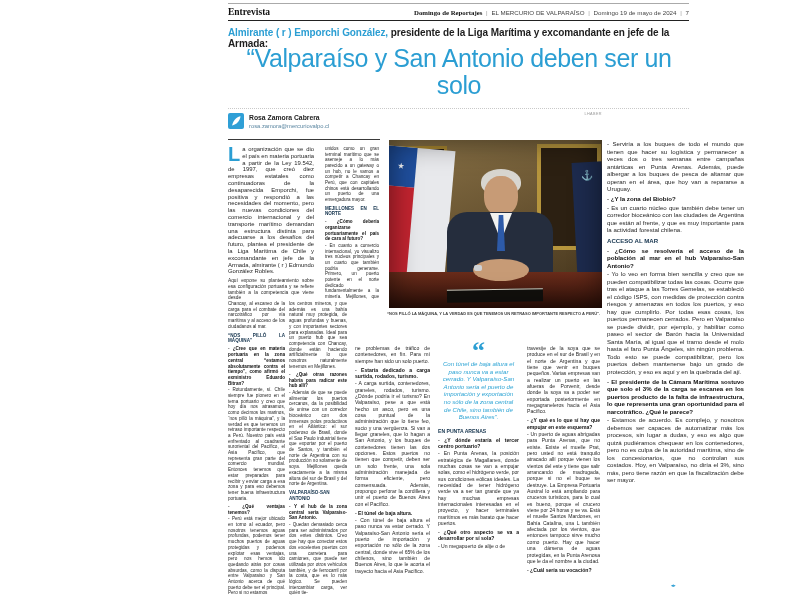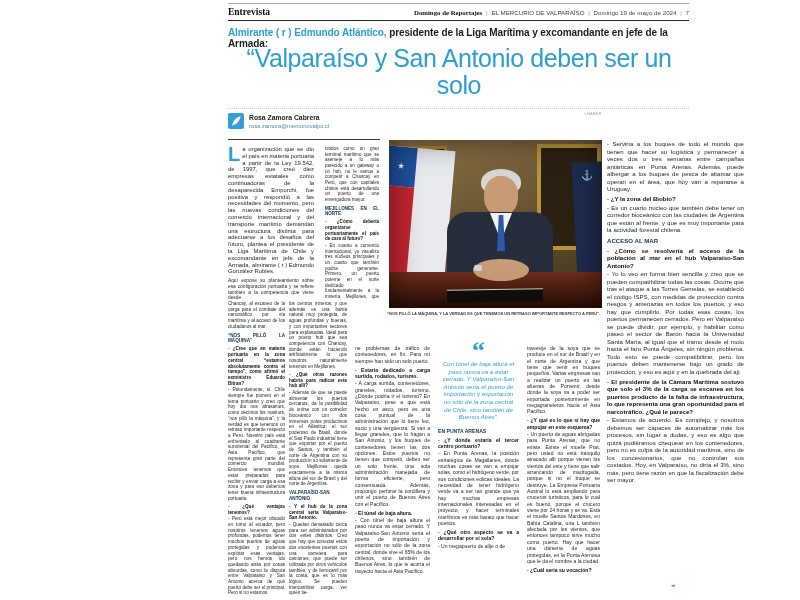--- a/index.html
+++ b/index.html
@@ -85,21 +85,21 @@
     <span class="sep">|</span>
     <span>EL MERCURIO DE VALPARAÍSO</span>
     <span class="sep">|</span>
     <span>Domingo 19 de mayo de 2024</span>
     <span class="sep">|</span>
     <span>7</span>
   </div>
   <div class="abs rule-b"></div>
 
   <div class="abs kicker">
-    <span class="hl">Almirante ( r ) Edmundo Atlántico,</span><span class="rest"> presidente de la Liga Marítima y excomandante en jefe de la Armada:</span>
+    <span class="hl">Almirante ( r ) Emporchi González,</span><span class="rest"> presidente de la Liga Marítima y excomandante en jefe de la Armada:</span>
   </div>
 
   <h1 class="abs headline" style="margin:0;">
     <span class="l1">“Valparaíso y San Antonio deben ser un solo</span>
   </h1>
 
   <div class="abs dotted"></div>
 
   <div class="abs by-icon">
     <svg width="16" height="16" viewBox="0 0 16 16">

